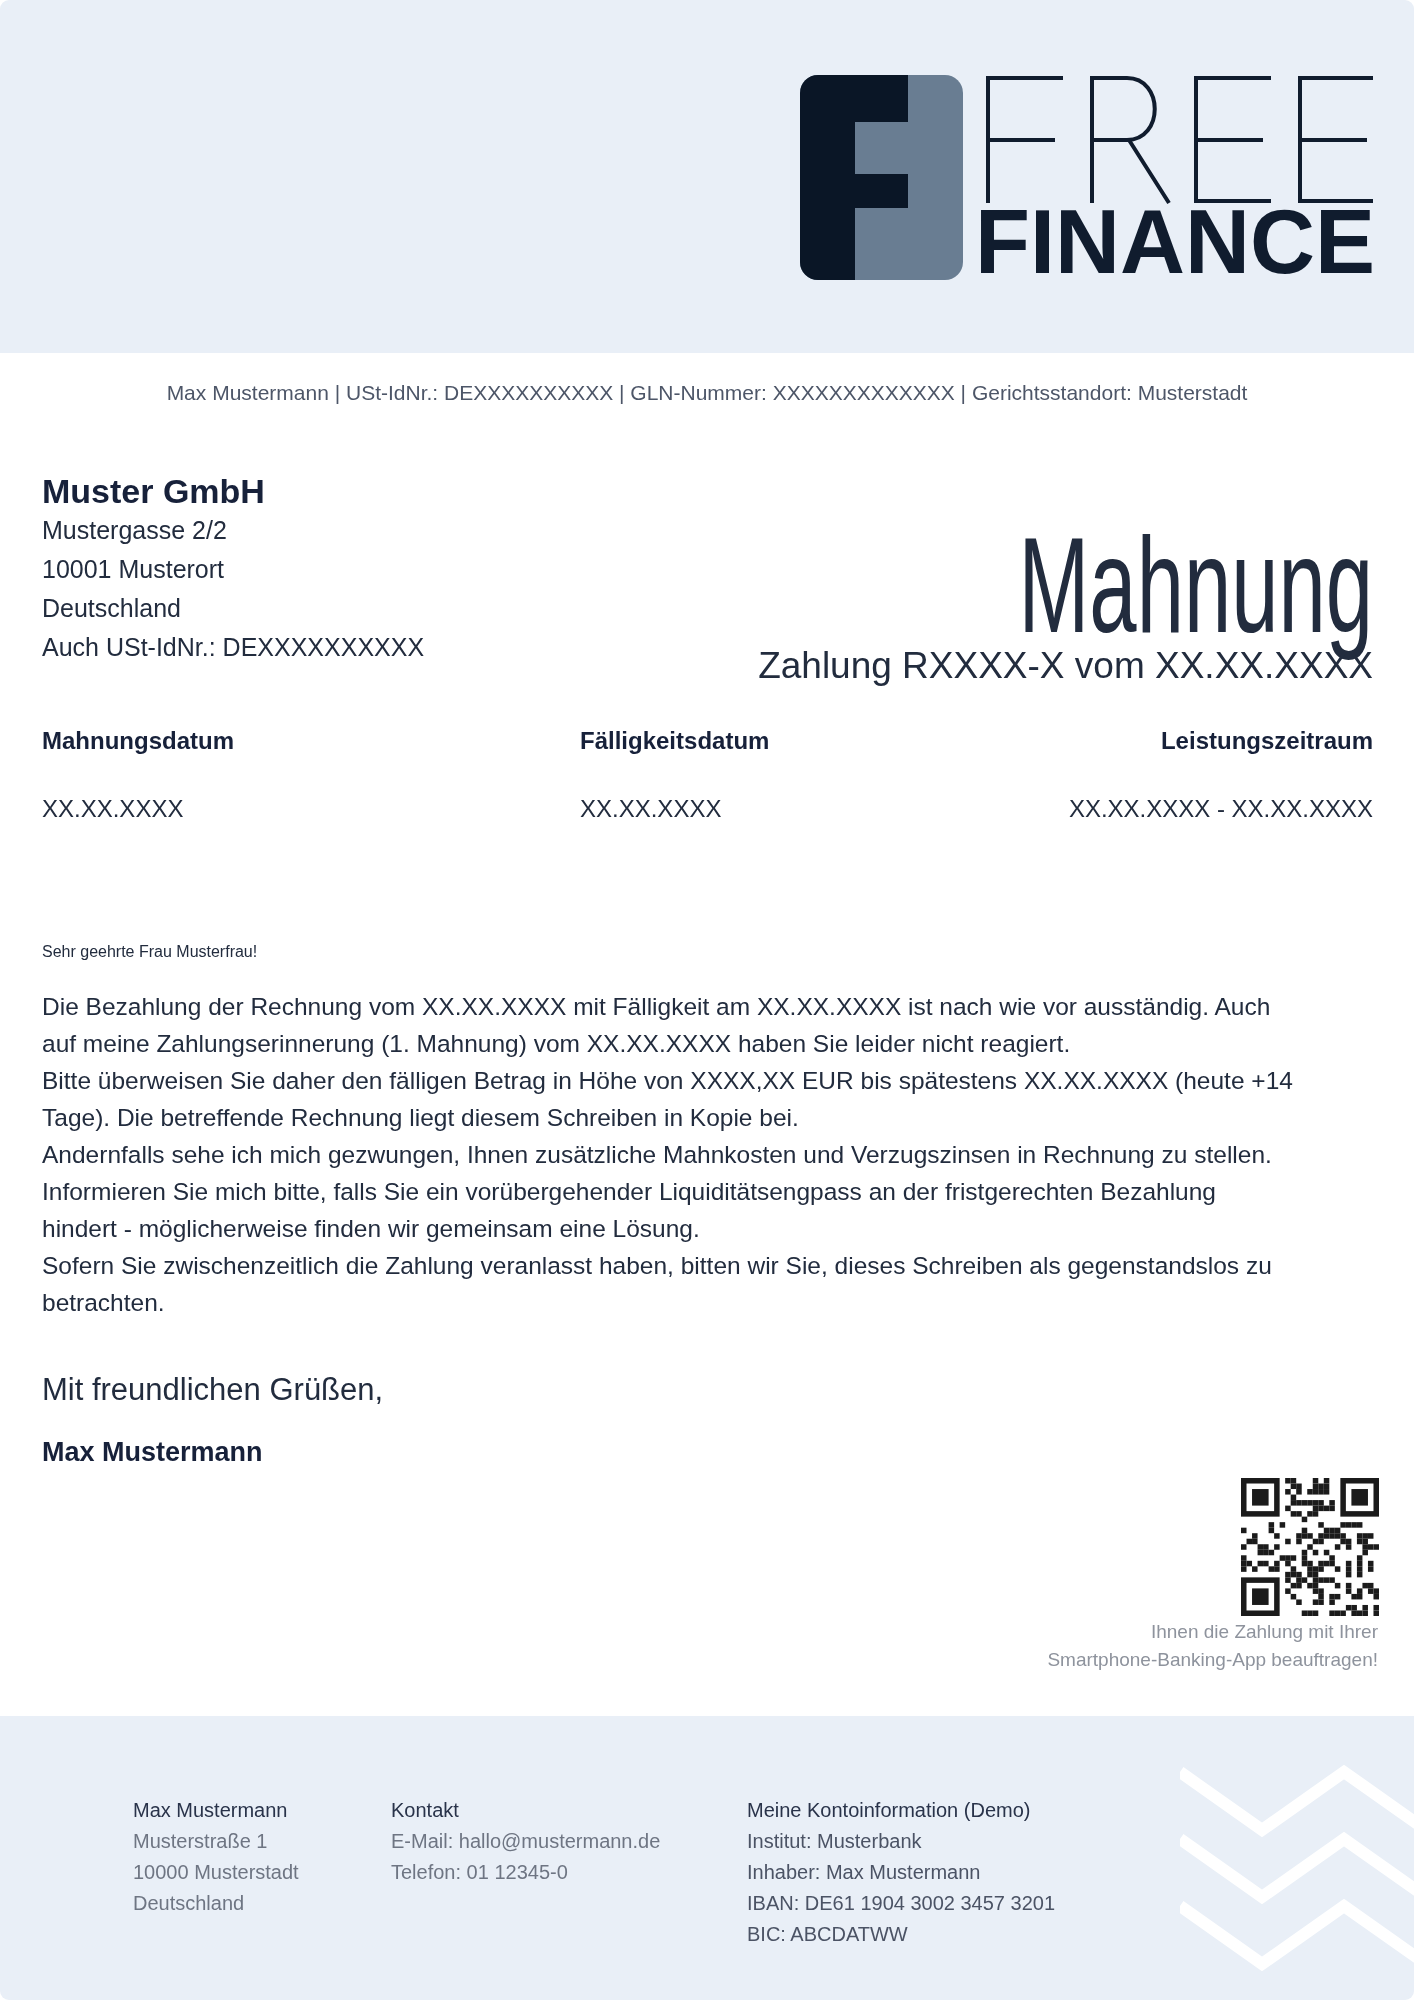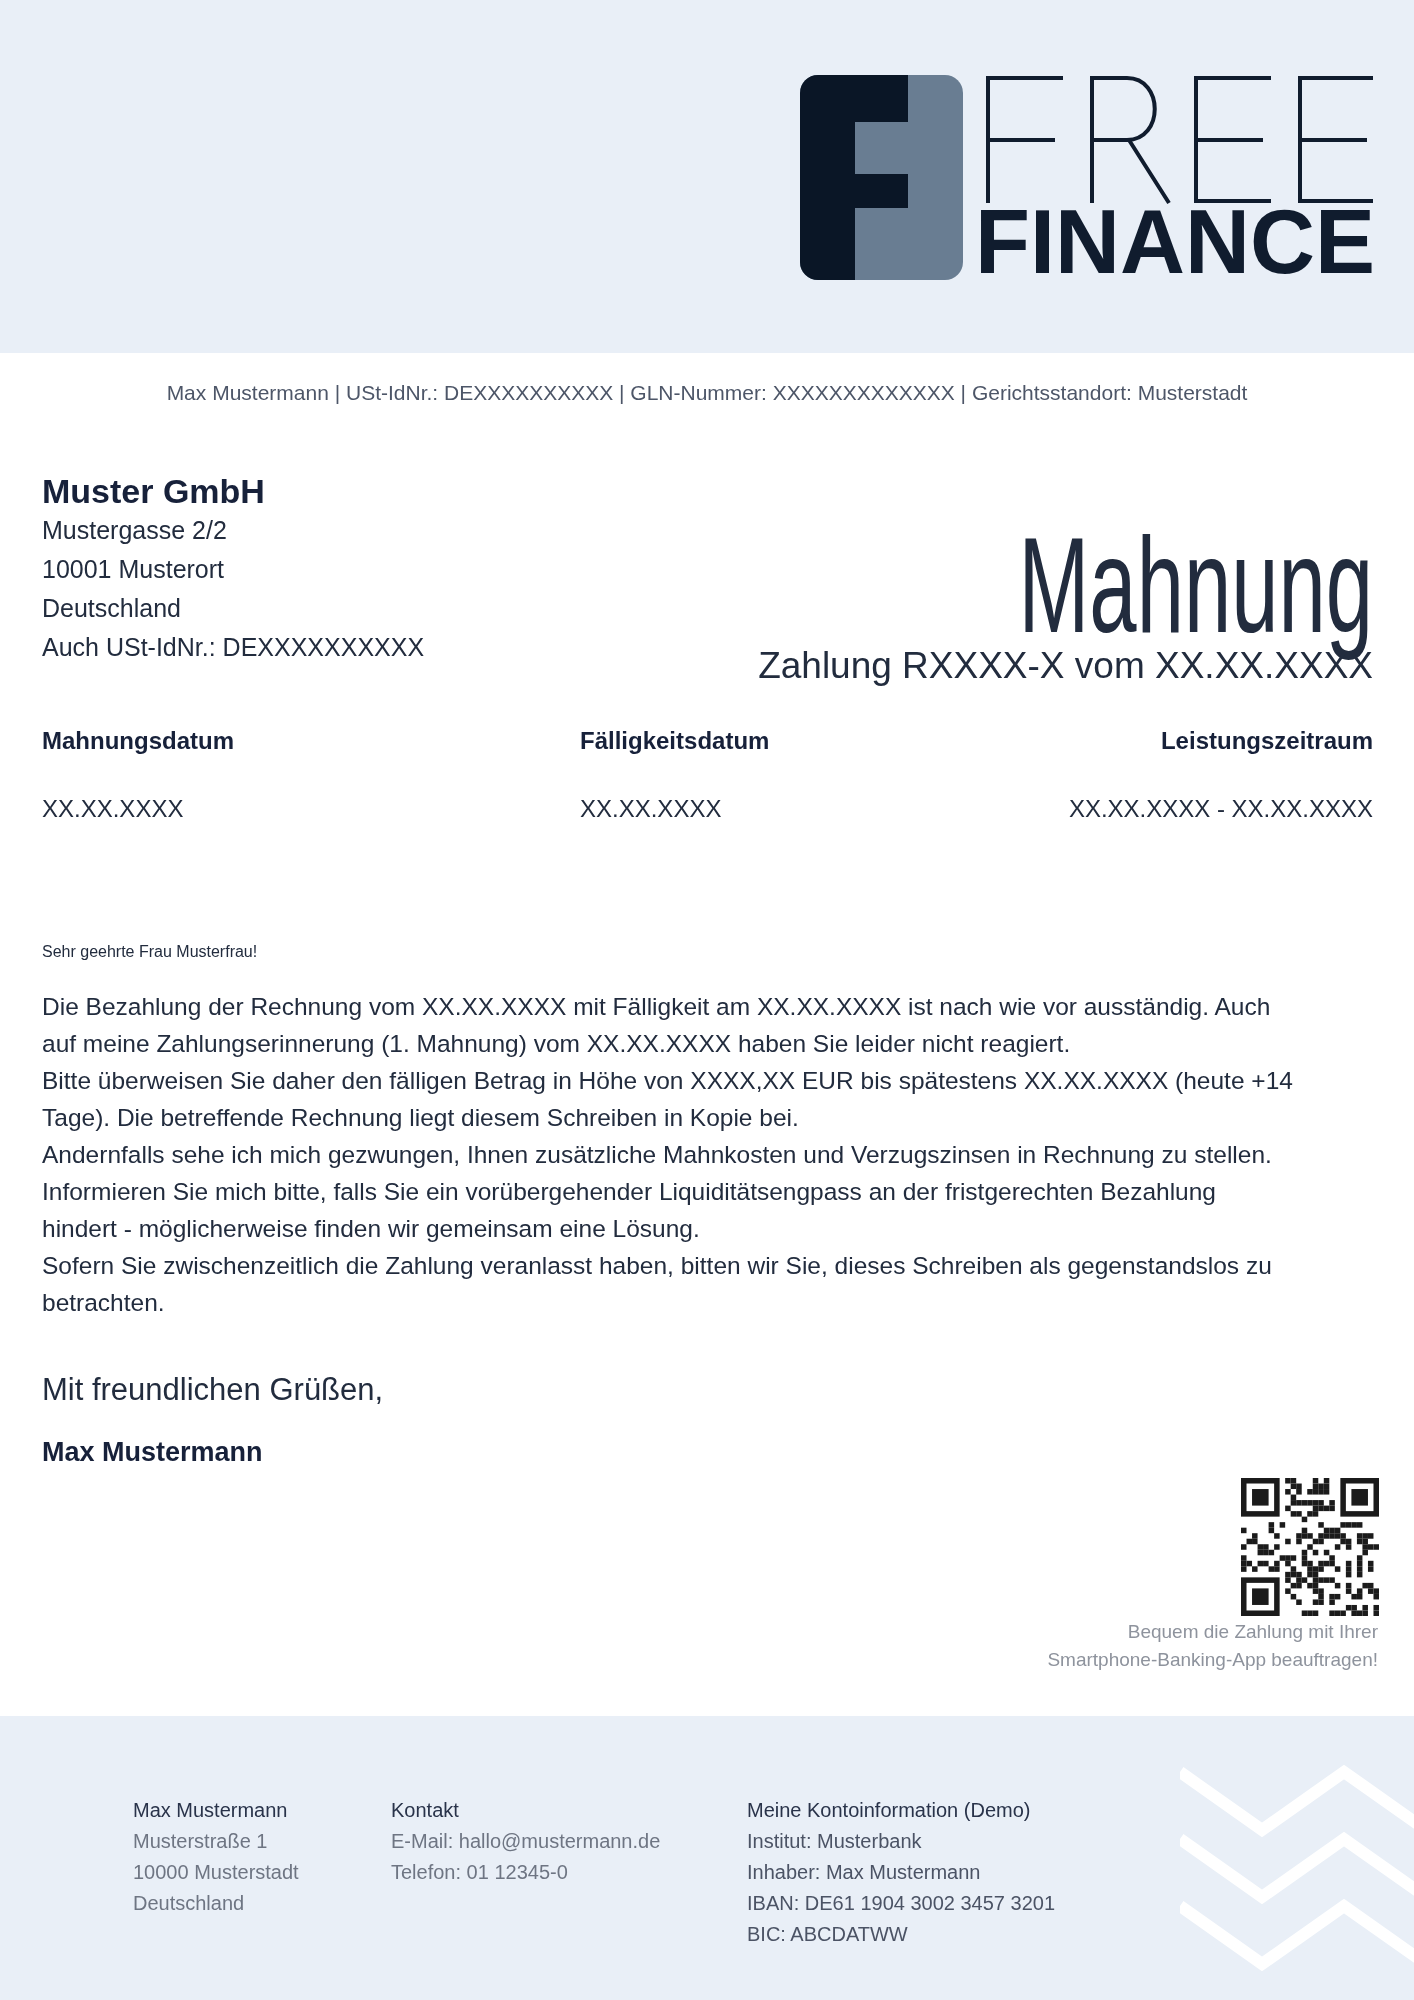--- a/index.html
+++ b/index.html
@@ -1,17 +1,17 @@
 <!DOCTYPE html>
 <html style="--band: #e9eff7; --ink: #222c3e; --navy-strong: #17213a; --muted: #4d5668; --logo-ink: #101c2e; --logo-dark: #0a1626; --logo-gray: #697d92; --caption: #8e939d; --footer-muted: #6e7583; --footer-dark: #29334a; --footer-dark-muted: #4b5365; --qr: #1b1b1b;"><head>
 <meta charset="utf-8">
 <style>
   html,body{margin:0;padding:0;background:#fff;}
   .page{position:relative;width:1414px;height:2000px;background:#fff;overflow:hidden;
-        font-family:"Liberation Sans","DejaVu Sans",sans-serif;color:var(--ink,#222c3e);}
+        font-family:"Liberation Sans","DejaVu Sans",sans-serif;color:var(--ink,#222c3e);border-radius:9px;}
 
   
   .top-band{position:absolute;left:0;top:0;width:100%;height:353px;background:var(--band,#e9eff7);}
   .logo{position:absolute;top:75px;right:41px;width:573px;height:207px;}
   .logo-icon{position:absolute;left:0;top:0;}
   .free-svg{position:absolute;right:0;top:0;}
   .free-svg path{fill:none;stroke:var(--logo-ink,#101c2e);stroke-width:4;}
   .finance{position:absolute;right:-2px;top:122px;font-size:90px;line-height:90px;
            font-weight:bold;letter-spacing:0;color:var(--logo-ink,#101c2e);white-space:nowrap;}
 
@@ -305,21 +305,21 @@
         <rect x="71.76" y="132.48" width="5.52" height="5.52" fill="#1b1b1b"></rect>
         <rect x="88.32" y="132.48" width="5.52" height="5.52" fill="#1b1b1b"></rect>
         <rect x="93.84" y="132.48" width="5.52" height="5.52" fill="#1b1b1b"></rect>
         <rect x="99.36" y="132.48" width="5.52" height="5.52" fill="#1b1b1b"></rect>
         <rect x="110.40" y="132.48" width="5.52" height="5.52" fill="#1b1b1b"></rect>
         <rect x="115.92" y="132.48" width="5.52" height="5.52" fill="#1b1b1b"></rect>
         <rect x="121.44" y="132.48" width="5.52" height="5.52" fill="#1b1b1b"></rect>
         <rect x="132.48" y="132.48" width="5.52" height="5.52" fill="#1b1b1b"></rect>
       </svg></div>
   <div class="qr-caption">
-    <div>Bequem die Zahlung mit Ihrer</div>
+    <div>Ihnen die Zahlung mit Ihrer</div>
     <div>Smartphone-Banking-App beauftragen!</div>
   </div>
 
   <div class="footer">
     <div class="fcol fcol-1">
       <div class="fhead">Max Mustermann</div>
       <div>Musterstraße 1</div>
       <div>10000 Musterstadt</div>
       <div>Deutschland</div>
     </div>

